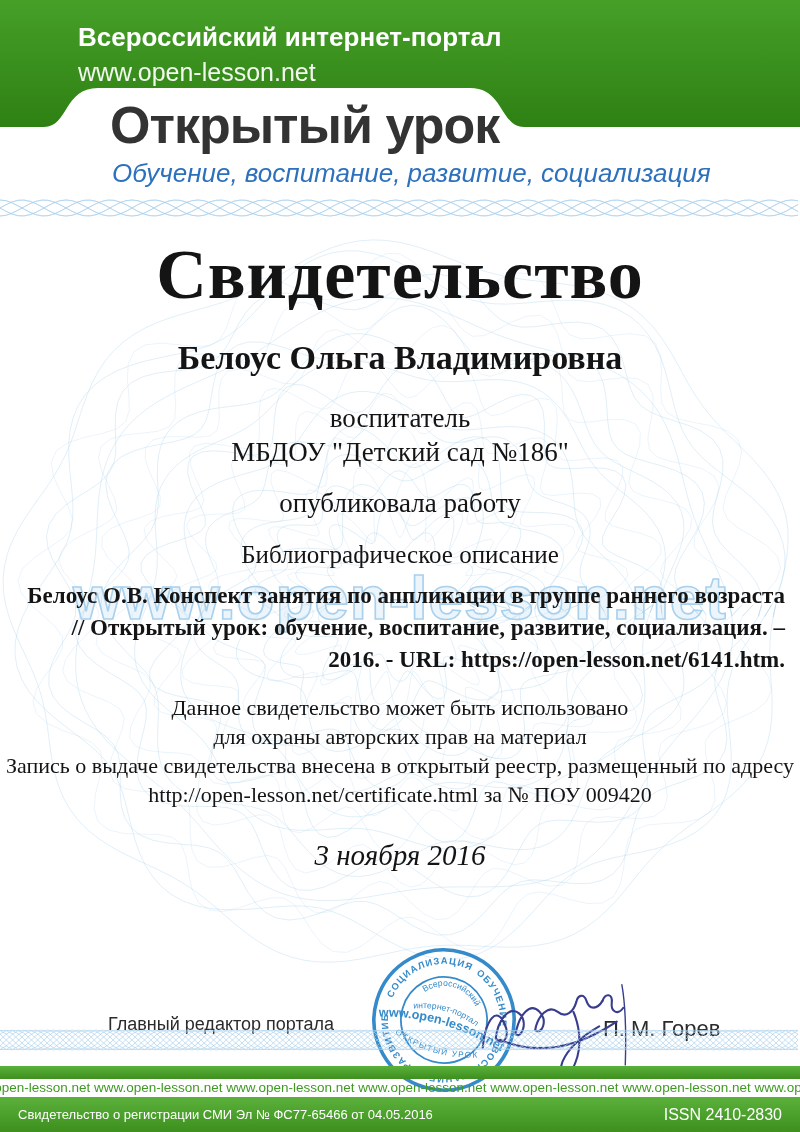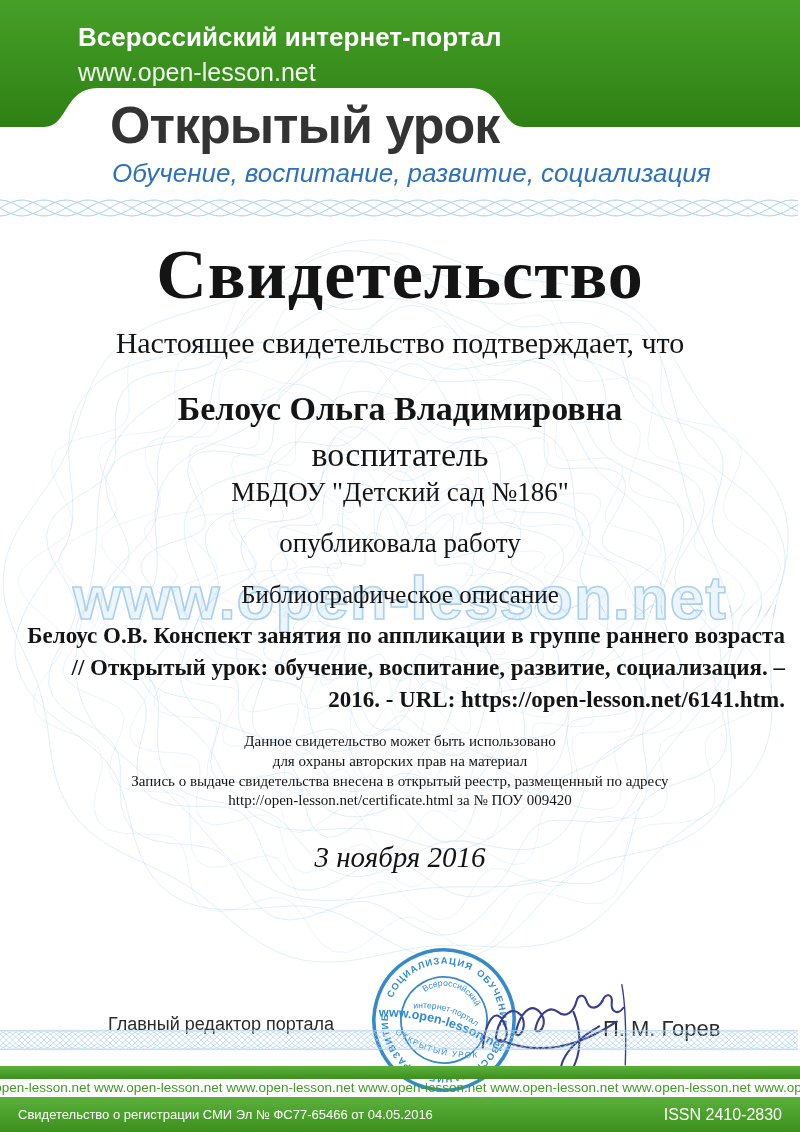--- a/index.html
+++ b/index.html
@@ -43,27 +43,27 @@
   }
   .brand-subtitle{
     position:absolute;left:112px;top:158px;
     font-family:"Liberation Sans",sans-serif;font-style:italic;font-size:26px;color:var(--subtitle-blue);
   }
   
   .cert{position:absolute;left:0;right:0;top:240px;text-align:center;line-height:1.15;}
   .cert-title{font-size:70px;font-weight:bold;line-height:1;letter-spacing:1px;}
   .cert-intro{font-size:30px;margin-top:16px;}
   .recipient{font-size:34px;font-weight:bold;margin-top:28px;}
-  .position{font-size:34px;margin-top:7px;}
+  .position{font-size:27px;margin-top:26px;}
   .org{font-size:27px;margin-top:3px;}
   .action{font-size:27px;margin-top:20px;}
   .work{font-size:31px;font-weight:bold;line-height:1.28;margin:14px auto 0;width:720px;}
   .biblio-head{font-size:25px;margin-top:22px;}
   .biblio{font-size:23px;font-weight:bold;line-height:1.4;margin:10px auto 0;width:770px;text-align:right;}
-  .small-line{font-size:15px;line-height:1.32;text-align:center;}
+  .small-line{font-size:22px;line-height:1.32;text-align:center;}
   .small-gap{margin-top:16px;}
   .issue-date{font-size:29px;font-style:italic;margin-top:30px;}
   
   .sign-label{
     position:absolute;left:108px;top:1014px;
     font-family:"Liberation Sans",sans-serif;font-size:18px;color:#2b2b2b;
   }
   .sign-name{
     position:absolute;left:603px;top:1016px;
     font-family:"Liberation Sans",sans-serif;font-size:22px;color:#2b2b2b;
@@ -149,21 +149,20 @@
       <path d="M0,25.0L6,24.3L12,22.2L18,19.2L24,15.9L30,12.7L36,10.3L42,9.1L48,9.3L54,11.0L60,13.7L66,17.0L72,20.3L78,23.1L84,24.7L90,24.9L96,23.7L102,21.3L108,18.1L114,14.7L120,11.7L126,9.7L132,9.0L138,9.7L144,11.8L150,14.8L156,18.2L162,21.4L168,23.8L174,24.9L180,24.7L186,23.0L192,20.3L198,17.0L204,13.6L210,10.9L216,9.3L222,9.1L228,10.3L234,12.7L240,15.9L246,19.3L252,22.3L258,24.3L264,25.0L270,24.3L276,22.2L282,19.2L288,15.8L294,12.6L300,10.2L306,9.1L312,9.3L318,11.0L324,13.7L330,17.1L336,20.4L342,23.1L348,24.7L354,24.9L360,23.7L366,21.3L372,18.1L378,14.7L384,11.7L390,9.7L396,9.0L402,9.8L408,11.8L414,14.8L420,18.2L426,21.4L432,23.8L438,24.9L444,24.6L450,23.0L456,20.2L462,16.9L468,13.6L474,10.9L480,9.3L486,9.1L492,10.3L498,12.8L504,16.0L510,19.4L516,22.3L522,24.3L528,25.0L534,24.2L540,22.1L546,19.1L552,15.7L558,12.6L564,10.2L570,9.1L576,9.4L582,11.0L588,13.8L594,17.1L600,20.4L606,23.1L612,24.7L618,24.9L624,23.7L630,21.2L636,18.0L642,14.6L648,11.6L654,9.7L660,9.0L666,9.8L672,11.9L678,14.9L684,18.3L690,21.5L696,23.8L702,24.9L708,24.6L714,22.9L720,20.2L726,16.8L732,13.5L738,10.8L744,9.3L750,9.1L756,10.4L762,12.8L768,16.0L774,19.4L780,22.4L786,24.4L792,25.0L798,24.2" fill="none" stroke="#a9d0ec" stroke-width="0.8" opacity="0.8"></path>
       <path d="M0,25.0L6,24.3L12,22.2L18,19.2L24,15.9L30,12.7L36,10.3L42,9.1L48,9.3L54,11.0L60,13.7L66,17.0L72,20.3L78,23.1L84,24.7L90,24.9L96,23.7L102,21.3L108,18.1L114,14.7L120,11.7L126,9.7L132,9.0L138,9.7L144,11.8L150,14.8L156,18.2L162,21.4L168,23.8L174,24.9L180,24.7L186,23.0L192,20.3L198,17.0L204,13.6L210,10.9L216,9.3L222,9.1L228,10.3L234,12.7L240,15.9L246,19.3L252,22.3L258,24.3L264,25.0L270,24.3L276,22.2L282,19.2L288,15.8L294,12.6L300,10.2L306,9.1L312,9.3L318,11.0L324,13.7L330,17.1L336,20.4L342,23.1L348,24.7L354,24.9L360,23.7L366,21.3L372,18.1L378,14.7L384,11.7L390,9.7L396,9.0L402,9.8L408,11.8L414,14.8L420,18.2L426,21.4L432,23.8L438,24.9L444,24.6L450,23.0L456,20.2L462,16.9L468,13.6L474,10.9L480,9.3L486,9.1L492,10.3L498,12.8L504,16.0L510,19.4L516,22.3L522,24.3L528,25.0L534,24.2L540,22.1L546,19.1L552,15.7L558,12.6L564,10.2L570,9.1L576,9.4L582,11.0L588,13.8L594,17.1L600,20.4L606,23.1L612,24.7L618,24.9L624,23.7L630,21.2L636,18.0L642,14.6L648,11.6L654,9.7L660,9.0L666,9.8L672,11.9L678,14.9L684,18.3L690,21.5L696,23.8L702,24.9L708,24.6L714,22.9L720,20.2L726,16.8L732,13.5L738,10.8L744,9.3L750,9.1L756,10.4L762,12.8L768,16.0L774,19.4L780,22.4L786,24.4L792,25.0L798,24.2" fill="none" stroke="#a9d0ec" stroke-width="0.8" opacity="0.8"></path>
       <path d="M0,17.0L6,13.7L12,11.0L18,9.3L24,9.1L30,10.3L36,12.7L42,15.9L48,19.3L54,22.2L60,24.3L66,25.0L72,24.3L78,22.2L84,19.2L90,15.8L96,12.7L102,10.3L108,9.1L114,9.3L120,11.0L126,13.7L132,17.0L138,20.4L144,23.1L150,24.7L156,24.9L162,23.7L168,21.3L174,18.1L180,14.7L186,11.7L192,9.7L198,9.0L204,9.7L210,11.8L216,14.8L222,18.2L228,21.4L234,23.8L240,24.9L246,24.7L252,23.0L258,20.3L264,16.9L270,13.6L276,10.9L282,9.3L288,9.1L294,10.3L300,12.7L306,15.9L312,19.3L318,22.3L324,24.3L330,25.0L336,24.2L342,22.2L348,19.2L354,15.8L360,12.6L366,10.2L372,9.1L378,9.3L384,11.0L390,13.8L396,17.1L402,20.4L408,23.1L414,24.7L420,24.9L426,23.7L432,21.2L438,18.0L444,14.6L450,11.7L456,9.7L462,9.0L468,9.8L474,11.8L480,14.9L486,18.2L492,21.4L498,23.8L504,24.9L510,24.6L516,23.0L522,20.2L528,16.9L534,13.6L540,10.9L546,9.3L552,9.1L558,10.3L564,12.8L570,16.0L576,19.4L582,22.3L588,24.3L594,25.0L600,24.2L606,22.1L612,19.1L618,15.7L624,12.6L630,10.2L636,9.1L642,9.4L648,11.1L654,13.8L660,17.2L666,20.5L672,23.1L678,24.7L684,24.9L690,23.6L696,21.2L702,18.0L708,14.6L714,11.6L720,9.7L726,9.0L732,9.8L738,11.9L744,14.9L750,18.3L756,21.5L762,23.8L768,24.9L774,24.6L780,22.9L786,20.2L792,16.8L798,13.5" fill="none" stroke="#a9d0ec" stroke-width="0.8" opacity="0.8"></path>
       <path d="M0,17.0L6,20.3L12,23.0L18,24.7L24,24.9L30,23.7L36,21.3L42,18.1L48,14.7L54,11.8L60,9.7L66,9.0L72,9.7L78,11.8L84,14.8L90,18.2L96,21.3L102,23.7L108,24.9L114,24.7L120,23.0L126,20.3L132,17.0L138,13.6L144,10.9L150,9.3L156,9.1L162,10.3L168,12.7L174,15.9L180,19.3L186,22.3L192,24.3L198,25.0L204,24.3L210,22.2L216,19.2L222,15.8L228,12.6L234,10.2L240,9.1L246,9.3L252,11.0L258,13.7L264,17.1L270,20.4L276,23.1L282,24.7L288,24.9L294,23.7L300,21.3L306,18.1L312,14.7L318,11.7L324,9.7L330,9.0L336,9.8L342,11.8L348,14.8L354,18.2L360,21.4L366,23.8L372,24.9L378,24.7L384,23.0L390,20.2L396,16.9L402,13.6L408,10.9L414,9.3L420,9.1L426,10.3L432,12.8L438,16.0L444,19.4L450,22.3L456,24.3L462,25.0L468,24.2L474,22.2L480,19.1L486,15.8L492,12.6L498,10.2L504,9.1L510,9.4L516,11.0L522,13.8L528,17.1L534,20.4L540,23.1L546,24.7L552,24.9L558,23.7L564,21.2L570,18.0L576,14.6L582,11.7L588,9.7L594,9.0L600,9.8L606,11.9L612,14.9L618,18.3L624,21.4L630,23.8L636,24.9L642,24.6L648,22.9L654,20.2L660,16.8L666,13.5L672,10.9L678,9.3L684,9.1L690,10.4L696,12.8L702,16.0L708,19.4L714,22.4L720,24.3L726,25.0L732,24.2L738,22.1L744,19.1L750,15.7L756,12.5L762,10.2L768,9.1L774,9.4L780,11.1L786,13.8L792,17.2L798,20.5" fill="none" stroke="#a9d0ec" stroke-width="0.8" opacity="0.8"></path>
       <path d="M0,9.0L6,9.7L12,11.8L18,14.8L24,18.1L30,21.3L36,23.7L42,24.9L48,24.7L54,23.0L60,20.3L66,17.0L72,13.7L78,10.9L84,9.3L90,9.1L96,10.3L102,12.7L108,15.9L114,19.3L120,22.3L126,24.3L132,25.0L138,24.3L144,22.2L150,19.2L156,15.8L162,12.6L168,10.2L174,9.1L180,9.3L186,11.0L192,13.7L198,17.0L204,20.4L210,23.1L216,24.7L222,24.9L228,23.7L234,21.3L240,18.1L246,14.7L252,11.7L258,9.7L264,9.0L270,9.7L276,11.8L282,14.8L288,18.2L294,21.4L300,23.8L306,24.9L312,24.7L318,23.0L324,20.3L330,16.9L336,13.6L342,10.9L348,9.3L354,9.1L360,10.3L366,12.7L372,15.9L378,19.3L384,22.3L390,24.3L396,25.0L402,24.2L408,22.2L414,19.2L420,15.8L426,12.6L432,10.2L438,9.1L444,9.4L450,11.0L456,13.8L462,17.1L468,20.4L474,23.1L480,24.7L486,24.9L492,23.7L498,21.2L504,18.0L510,14.6L516,11.7L522,9.7L528,9.0L534,9.8L540,11.9L546,14.9L552,18.3L558,21.4L564,23.8L570,24.9L576,24.6L582,23.0L588,20.2L594,16.9L600,13.6L606,10.9L612,9.3L618,9.1L624,10.3L630,12.8L636,16.0L642,19.4L648,22.4L654,24.3L660,25.0L666,24.2L672,22.1L678,19.1L684,15.7L690,12.5L696,10.2L702,9.1L708,9.4L714,11.1L720,13.8L726,17.2L732,20.5L738,23.2L744,24.7L750,24.9L756,23.6L762,21.2L768,18.0L774,14.6L780,11.6L786,9.6L792,9.0L798,9.8" fill="none" stroke="#a9d0ec" stroke-width="0.8" opacity="0.8"></path>
       <path d="M0,9.0L6,9.7L12,11.8L18,14.8L24,18.1L30,21.3L36,23.7L42,24.9L48,24.7L54,23.0L60,20.3L66,17.0L72,13.7L78,10.9L84,9.3L90,9.1L96,10.3L102,12.7L108,15.9L114,19.3L120,22.3L126,24.3L132,25.0L138,24.3L144,22.2L150,19.2L156,15.8L162,12.6L168,10.2L174,9.1L180,9.3L186,11.0L192,13.7L198,17.0L204,20.4L210,23.1L216,24.7L222,24.9L228,23.7L234,21.3L240,18.1L246,14.7L252,11.7L258,9.7L264,9.0L270,9.7L276,11.8L282,14.8L288,18.2L294,21.4L300,23.8L306,24.9L312,24.7L318,23.0L324,20.3L330,16.9L336,13.6L342,10.9L348,9.3L354,9.1L360,10.3L366,12.7L372,15.9L378,19.3L384,22.3L390,24.3L396,25.0L402,24.2L408,22.2L414,19.2L420,15.8L426,12.6L432,10.2L438,9.1L444,9.4L450,11.0L456,13.8L462,17.1L468,20.4L474,23.1L480,24.7L486,24.9L492,23.7L498,21.2L504,18.0L510,14.6L516,11.7L522,9.7L528,9.0L534,9.8L540,11.9L546,14.9L552,18.3L558,21.4L564,23.8L570,24.9L576,24.6L582,23.0L588,20.2L594,16.9L600,13.6L606,10.9L612,9.3L618,9.1L624,10.3L630,12.8L636,16.0L642,19.4L648,22.4L654,24.3L660,25.0L666,24.2L672,22.1L678,19.1L684,15.7L690,12.5L696,10.2L702,9.1L708,9.4L714,11.1L720,13.8L726,17.2L732,20.5L738,23.2L744,24.7L750,24.9L756,23.6L762,21.2L768,18.0L774,14.6L780,11.6L786,9.6L792,9.0L798,9.8" fill="none" stroke="#a9d0ec" stroke-width="0.8" opacity="0.8"></path>
     </svg>
 
   <main class="cert">
     <div class="cert-title">Свидетельство</div>
-    <div class="cert-intro">Настоящее свидетельство подтверждает, что</div>
     <div class="recipient">Белоус Ольга Владимировна</div>
     <div class="position">воспитатель</div>
     <div class="org">МБДОУ "Детский сад №186"</div>
     <div class="action">опубликовала работу</div>
     <div class="biblio-head">Библиографическое описание</div>
     <div class="biblio">Белоус О.В. Конспект занятия по аппликации в группе раннего возраста // Открытый урок: обучение, воспитание, развитие, социализация. – 2016. - URL: https://open-lesson.net/6141.htm.</div>
     <div class="small-line small-gap">Данное свидетельство может быть использовано</div>
     <div class="small-line">для охраны авторских прав на материал</div>
     <div class="small-line">Запись о выдаче свидетельства внесена в открытый реестр, размещенный по адресу</div>
     <div class="small-line">http://open-lesson.net/certificate.html за № ПОУ 009420</div>

